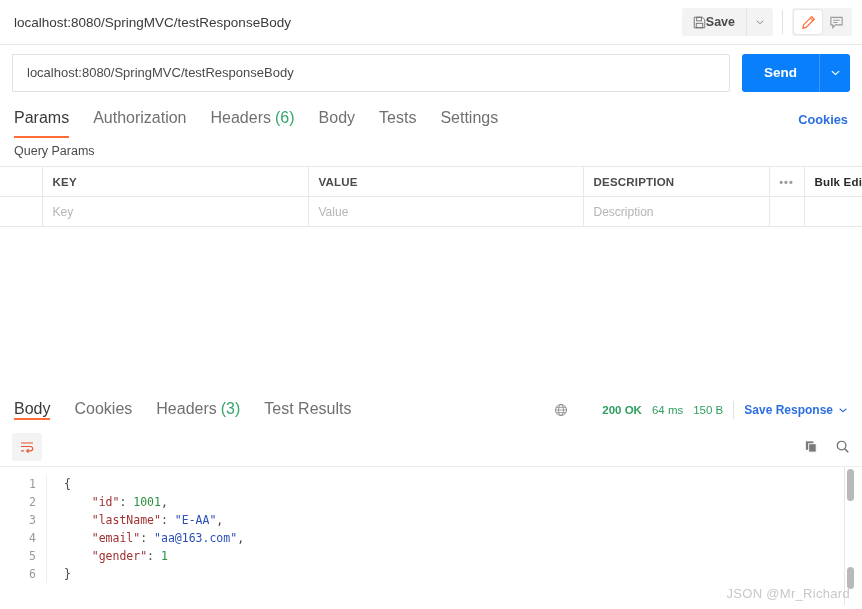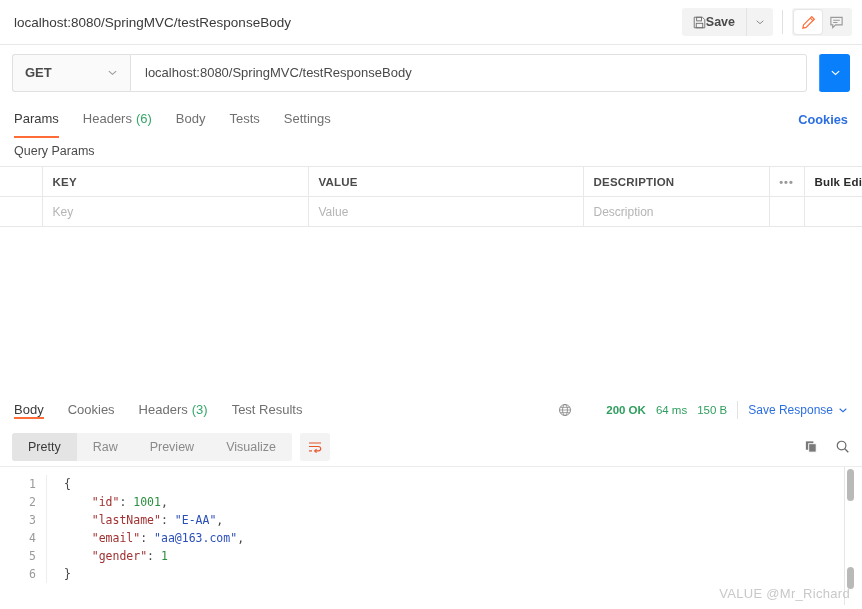--- a/index.html
+++ b/index.html
@@ -162,21 +162,21 @@
   .reqtabs {
     height: 38px;
     display: flex;
     align-items: stretch;
     padding: 0 14px;
     box-sizing: border-box;
   }
   .tab {
     display: flex;
     align-items: center;
-    font-size: 13px;
+    font-size: 16px;
     color: #707070;
     margin-right: 24px;
     position: relative;
     cursor: pointer;
     padding-bottom: 2px;
   }
   .tab.active {
     color: #3a3a3a;
   }
   .tab.active::after {
@@ -263,21 +263,21 @@
     margin-left: auto;
     display: flex;
     align-items: center;
     gap: 10px;
     font-size: 11.5px;
   }
   .meta-ok { color: #2f9e5e; font-weight: bold; margin-left: 24px; }
   .meta-num { color: #2f9e5e; }
   .save-resp {
     color: #2d6fe0;
-    font-weight: normal;
+    font-weight: bold;
     font-size: 12px;
     display: flex;
     align-items: center;
     gap: 5px;
     cursor: pointer;
     padding-left: 10px;
     border-left: 1px solid #e2e2e2;
     height: 18px;
     line-height: 18px;
   }
@@ -455,43 +455,39 @@
         <svg width="15" height="15" viewBox="0 0 16 16">
           <path d="M2 2.5h12v8H7l-3 3v-3H2z" fill="none" stroke="#9a9a9a" stroke-width="1.2"></path>
           <path d="M4.5 5.5h7M4.5 8h4.5" stroke="#9a9a9a" stroke-width="1.1"></path>
         </svg>
       </span>
     </div>
   </div>
 </div>
 
 <div class="urlbar">
-  <div class="method-box">
-    <span class="method-label">GET</span>
-    <span>
-      <svg width="11" height="11" viewBox="0 0 12 12">
-          <path d="M2 4.5 L6 8 L10 4.5" fill="none" stroke="#9a9a9a" stroke-width="1.2"></path>
-        </svg>
-    </span>
-  </div>
   <div class="url-input" title="Enter request URL">localhost:8080/SpringMVC/testResponseBody</div>
   <div class="send-group">
+    <div class="send-btn">Send</div>
     <div class="send-caret">
       <span>
         <svg width="11" height="11" viewBox="0 0 12 12">
             <path d="M2 4.5 L6 8 L10 4.5" fill="none" stroke="#ffffff" stroke-width="1.3"></path>
           </svg>
       </span>
     </div>
   </div>
 </div>
 
 <div class="reqtabs">
   <div class="tab active">
     <span>Params</span>
+  </div>
+  <div class="tab">
+    <span>Authorization</span>
   </div>
   <div class="tab">
     <span>Headers</span>
     <span class="count">(6)</span>
   </div>
   <div class="tab">
     <span>Body</span>
   </div>
   <div class="tab">
     <span>Tests</span>
@@ -566,26 +562,20 @@
       <span>
         <svg width="10" height="10" viewBox="0 0 12 12">
             <path d="M2 4.5 L6 8 L10 4.5" fill="none" stroke="#2d6fe0" stroke-width="1.3"></path>
           </svg>
       </span>
     </span>
   </div>
 </div>
 
 <div class="resp-toolbar">
-  <div class="seg">
-    <div class="seg-item active">Pretty</div>
-    <div class="seg-item">Raw</div>
-    <div class="seg-item">Preview</div>
-    <div class="seg-item">Visualize</div>
-  </div>
 
 
   <div class="wrap-btn">
     <span>
       <svg width="16" height="16" viewBox="0 0 16 16">
         <path d="M2 4h12M2 7.5h9.5a2.2 2.2 0 1 1 0 4.4H8" fill="none" stroke="#e8542a" stroke-width="1.2"></path>
         <path d="M9.6 10.2 L7.7 11.9 L9.6 13.6" fill="none" stroke="#e8542a" stroke-width="1.2"></path>
         <path d="M2 11.9h3" stroke="#e8542a" stroke-width="1.2"></path>
       </svg>
     </span>
@@ -629,13 +619,13 @@
         <div>&nbsp;</div>
         <div>&nbsp;</div>
     </div>
     <div class="codelines" id="codelines"><div><span class="p">{</span></div><div><span class="p">    </span><span class="k">"id"</span><span class="p">: </span><span class="n">1001</span><span class="p">,</span></div><div><span class="p">    </span><span class="k">"lastName"</span><span class="p">: </span><span class="s">"E-AA"</span><span class="p">,</span></div><div><span class="p">    </span><span class="k">"email"</span><span class="p">: </span><span class="s">"aa@163.com"</span><span class="p">,</span></div><div><span class="p">    </span><span class="k">"gender"</span><span class="p">: </span><span class="n">1</span></div><div><span class="p">}</span></div></div>
   </div>
   <div class="code-rightline"></div>
   <div class="code-scrollbar"></div>
   <div class="code-scrollbar2"></div>
 </div>
 
-<div class="watermark">VALUE @Mr_Richard</div>
+<div class="watermark">JSON @Mr_Richard</div>
 
 </body></html>

